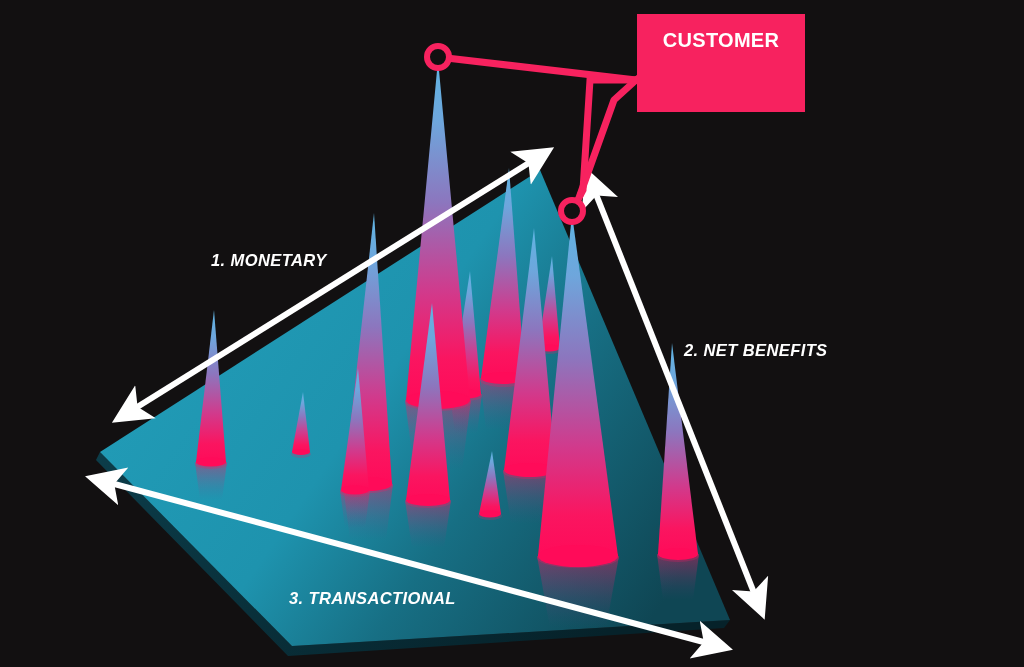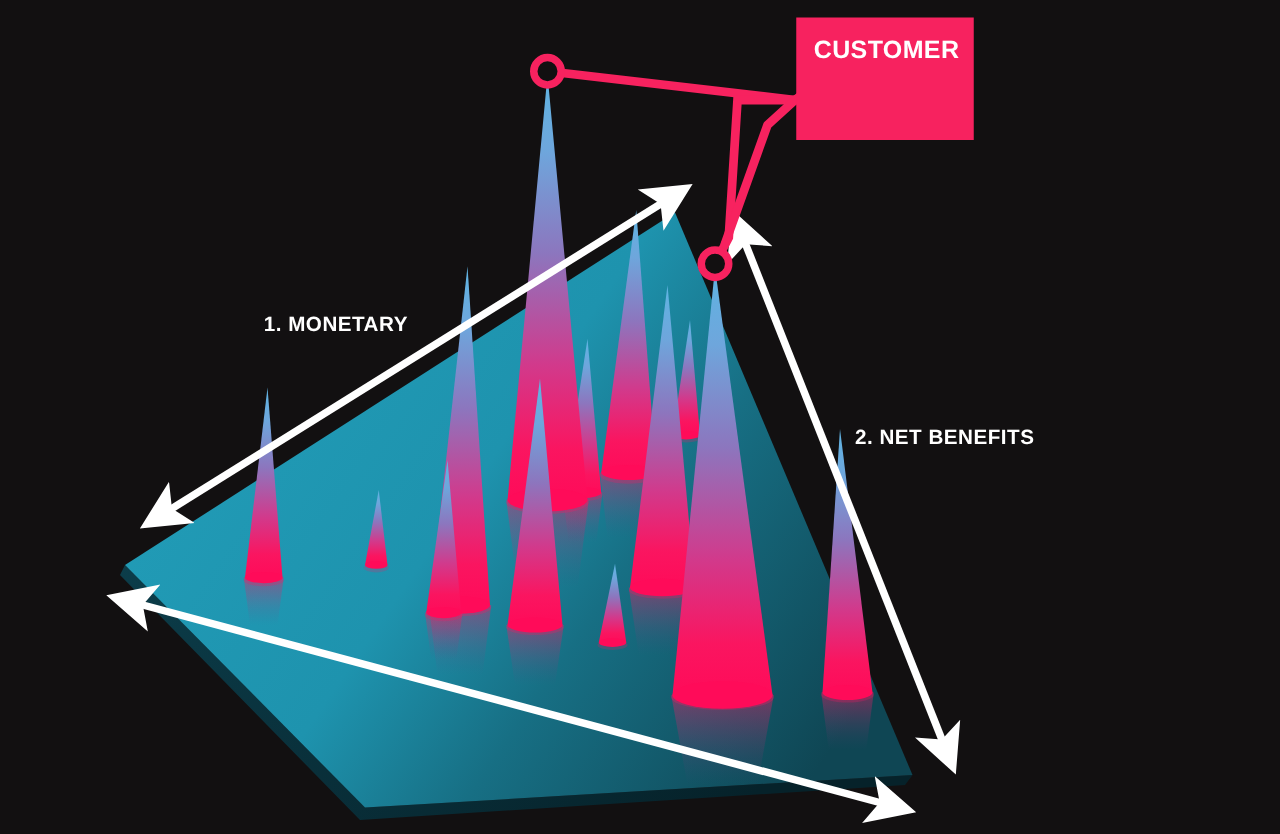--- a/index.html
+++ b/index.html
@@ -27,30 +27,31 @@
   }
   .axis-label {
     position: absolute;
     color: #ffffff;
     font-family: "Liberation Sans", sans-serif;
     font-weight: bold;
     font-size: 16.5px;
     letter-spacing: 0.4px;
     white-space: nowrap;
     text-transform: uppercase;
+    font-style: italic;
   }
   #label-monetary { left: 211px; top: 251px; }
   #label-netbenefits { left: 684px; top: 341px; }
   #label-transactional { left: 289px; top: 589px; }
 
   #callout-box {
     position: absolute;
     left: 637px;
     top: 14px;
-    width: 142px;
+    width: 168px;
     height: 98px;
     background: #F7225F;
     box-sizing: border-box;
     padding: 14px 14px 0 14px;
   }
   #callout-box .cl {
     display: block;
     color: #ffffff;
     font-family: "Liberation Sans", sans-serif;
     font-weight: bold;
@@ -208,18 +209,19 @@
     </g>
 
     <g>
       <circle cx="438" cy="57" r="11" fill="#121011" stroke="#F7225F" stroke-width="6"></circle>
       <circle cx="572" cy="211" r="11" fill="#121011" stroke="#F7225F" stroke-width="6"></circle>
     </g>
   </svg>
 
   <div class="axis-label" id="label-monetary">1. MONETARY</div>
   <div class="axis-label" id="label-netbenefits">2. NET BENEFITS</div>
+  <div class="axis-label" id="label-transactional">3. TRANSACTIONAL</div>
 
   <div id="callout-box">
     <span class="cl">CUSTOMER</span>
   </div>
 
 </div>
 
 </body></html>

